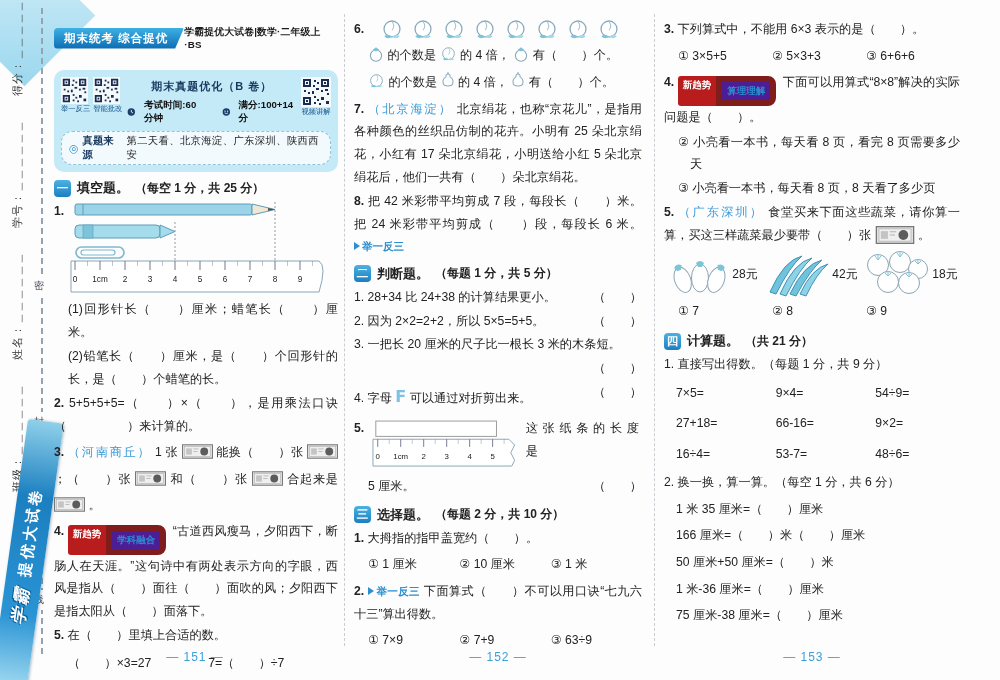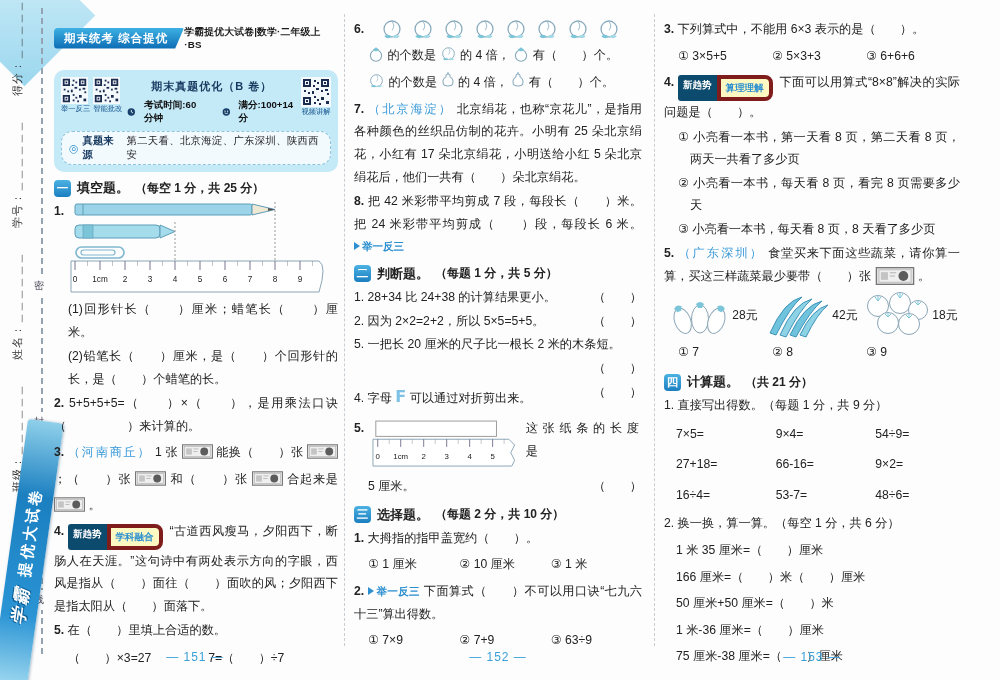--- a/index.html
+++ b/index.html
@@ -48,22 +48,22 @@
   .sec{display:flex;align-items:center;gap:6px;margin:7px 0 3px;font-weight:700;}
   .secbadge{width:17px;height:17px;background:linear-gradient(180deg,#4cb2e2,#1b7fc0);color:#fff;
         border-radius:4px;text-align:center;line-height:17px;font-size:11.5px;flex:0 0 auto;}
   .sectitle{font-size:13px;}
   .secpts{font-size:12px;}
   .p{text-align:justify;line-height:1.85;margin:2px 0;}
   .qnum{font-weight:700;}
   .indent{padding-left:14px;}
   .loc{color:#3a9ad9;letter-spacing:1.5px;}
   .tagpair{display:inline-flex;vertical-align:-2px;margin-right:3px;}
-  .tag-solid{background:#0c4a6e;color:#fff;font-size:9.5px;padding:1px 5px;border-radius:3px 0 0 3px;font-weight:700;}
-  .tag-outline{border:4px solid #7f1d1d;color:#2b8fd0;font-size:9.5px;padding:0 5px;border-radius:0 8px 8px 0;background:#fef9c3;font-weight:700;}
+  .tag-solid{background:#b91c1c;color:#fff;font-size:9.5px;padding:1px 5px;border-radius:3px 0 0 3px;font-weight:700;font-family:Liberation Mono, monospace;}
+  .tag-outline{border:6px solid #7f1d1d;color:#2b8fd0;font-size:9.5px;padding:0 5px;border-radius:0 8px 8px 0;background:#4c1d95;font-weight:700;}
   .yi{color:#2b8fd0;font-weight:800;font-size:10.5px;white-space:nowrap;}
   .yi::before{content:"";display:inline-block;width:0;height:0;border-left:6px solid #2b8fd0;
         border-top:4px solid transparent;border-bottom:4px solid transparent;margin-right:2px;}
   .grid2{display:grid;grid-template-columns:1.08fr 1fr;padding-left:14px;line-height:2.35;}
   .grid3{display:grid;grid-template-columns:1fr 1fr .85fr;padding-left:12px;line-height:2.5;}
   .jrow{display:flex;flex-wrap:wrap;line-height:1.95;}
   .jt{flex:1 1 auto;text-align:justify;}
   .jb{margin-left:auto;padding-left:8px;}
   .opts{display:flex;line-height:2.2;padding-left:14px;}
   .opts span{flex:1;}
@@ -413,21 +413,21 @@
 
     <div class="jrow">
       <span class="jt">1. 28+34 比 24+38 的计算结果更小。</span>
       <span class="jb">（　　）</span>
     </div>
     <div class="jrow">
       <span class="jt">2. 因为 2×2=2+2，所以 5×5=5+5。</span>
       <span class="jb">（　　）</span>
     </div>
     <div class="jrow">
-      <span class="jt">5. 一把长 20 厘米的尺子比一根长 2 米的木条短。</span>
+      <span class="jt">3. 一把长 20 厘米的尺子比一根长 3 米的木条短。</span>
       <span class="jb">（　　）</span>
     </div>
     <div class="jrow">
       <span class="jt">
         <span>4. 字母</span>
         <span class="fletter">F</span>
         <span>可以通过对折剪出来。</span>
       </span>
       <span class="jb">（　　）</span>
     </div>
@@ -509,21 +509,20 @@
     </div>
 
     <div class="p">
       <span class="qnum">4.</span>
       <span class="tagpair">
         <span class="tag-solid">新趋势</span>
         <span class="tag-outline">算理理解</span>
       </span>
       <span>下面可以用算式“8×8”解决的实际问题是（　　）。</span>
     </div>
-    <div class="optlist">① 小亮看一本书，第一天看 8 页，第二天看 8 页，两天一共看了多少页</div>
     <div class="optlist">② 小亮看一本书，每天看 8 页，看完 8 页需要多少天</div>
     <div class="optlist">③ 小亮看一本书，每天看 8 页，8 天看了多少页</div>
 
     <div class="p">
       <span class="qnum">5.</span>
       <span class="loc">（广东深圳）</span>
       <span>食堂买来下面这些蔬菜，请你算一算，买这三样蔬菜最少要带（　　）张</span>
       <svg class="money-big" viewBox="0 0 30 14">
           <use href="#sym-money"></use>
         </svg>

